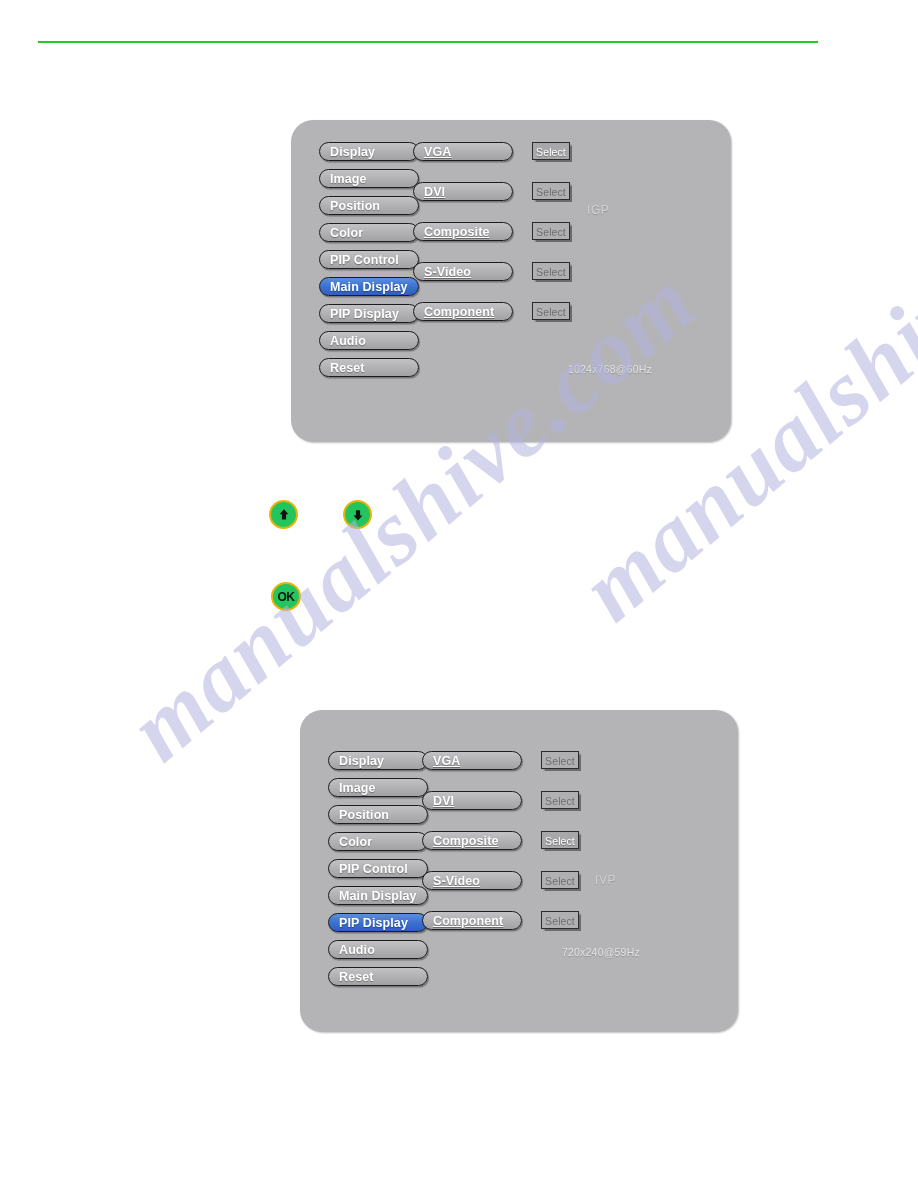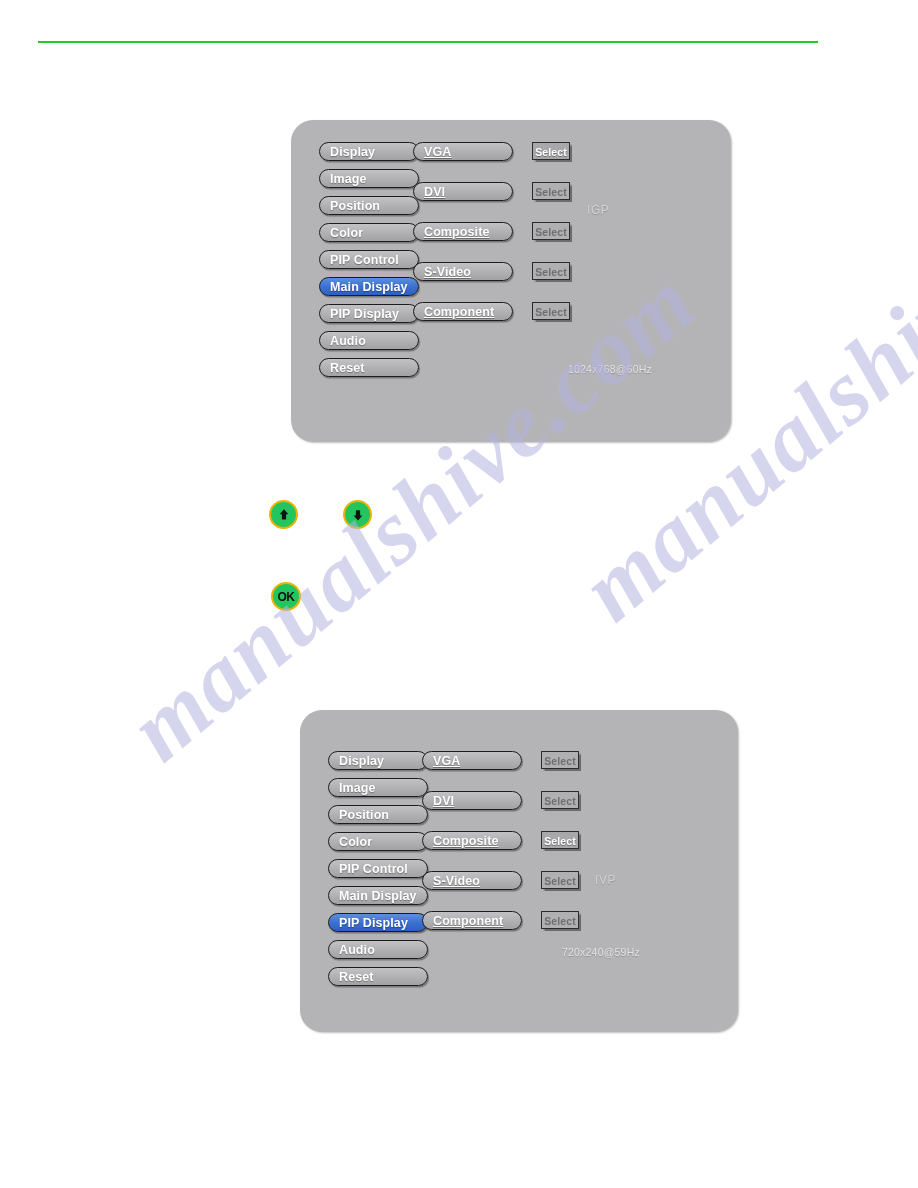--- a/index.html
+++ b/index.html
@@ -103,21 +103,21 @@
 
   
   .selbtn {
     position: absolute;
     width: 38px;
     height: 18px;
     border: 1.5px solid #2b2b2b;
     background: #b0b0b2;
     color: #6e6e70;
     font-size: 10.5px;
-    font-weight: bold;
+    font-weight: normal;
     line-height: 18px;
     text-align: center;
     box-sizing: border-box;
     box-shadow: 1.5px 1.5px 1px rgba(0,0,0,0.4);
     letter-spacing: 0.1px;
   }
   .selbtn.active {
     color: #ffffff;
     background: #a8a8aa;
     text-shadow: 0 1px 1px rgba(0,0,0,0.4);

